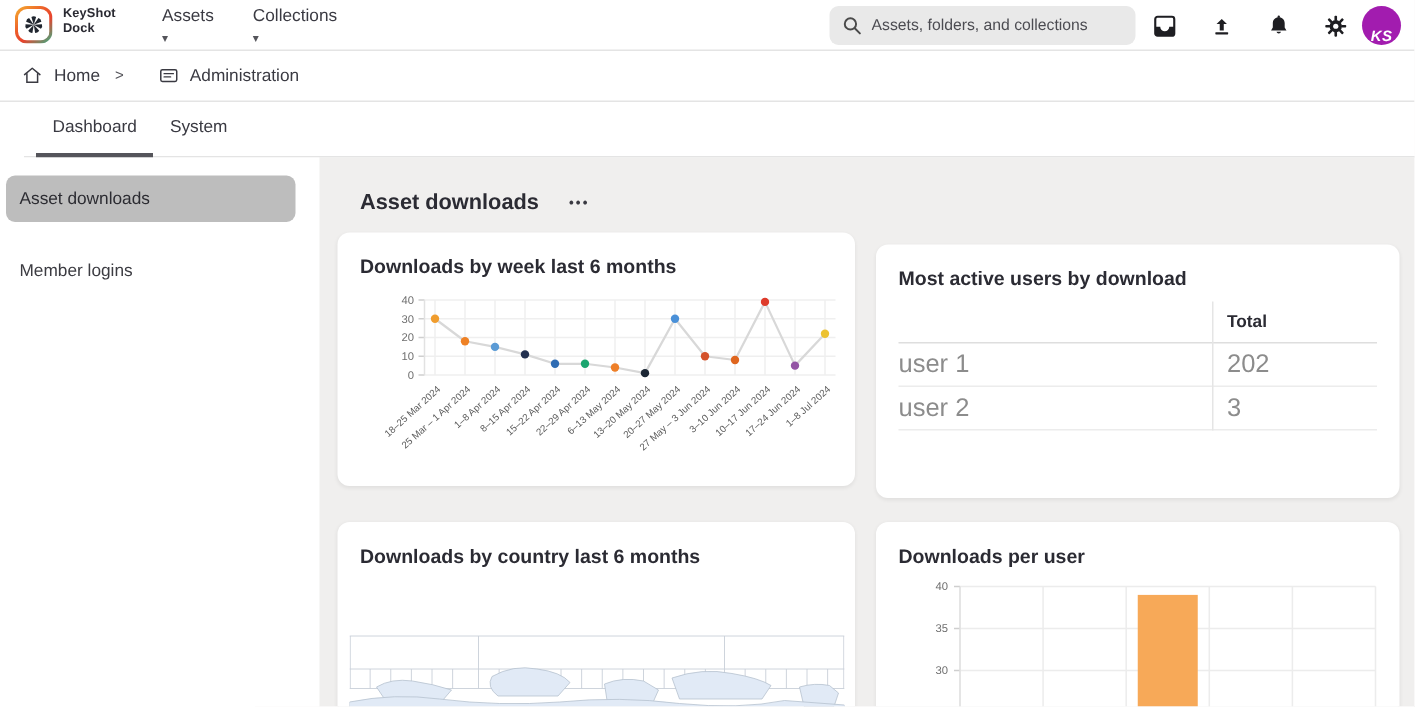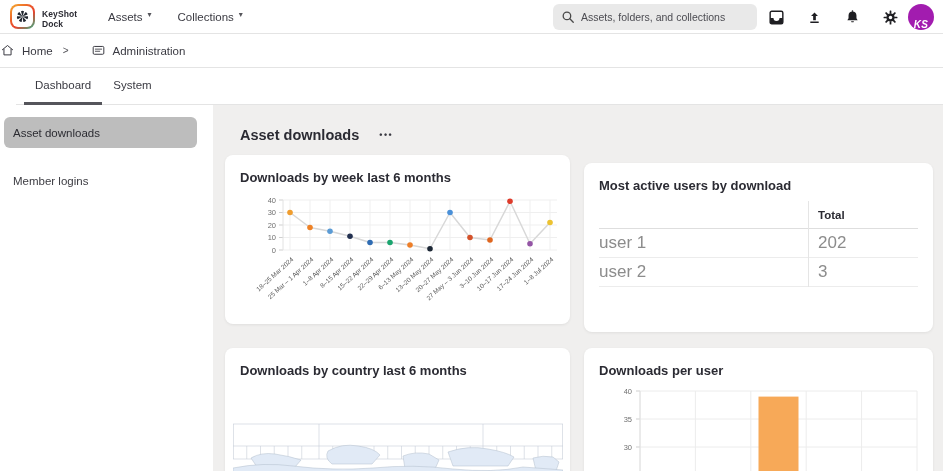--- a/index.html
+++ b/index.html
@@ -3,45 +3,45 @@
 <meta charset="utf-8">
 <style>
   * { margin:0; padding:0; box-sizing:border-box; }
   html,body { width:943px; height:471px; overflow:hidden; background:#fff;
     font-family:"Liberation Sans", sans-serif; -webkit-font-smoothing:antialiased; }
   .app { position:relative; width:943px; height:471px; }
 
   
   .navbar { position:absolute; left:0; top:0; width:943px; height:34px; background:#fff;
     border-bottom:1px solid #e4e4e4; }
-  .logo { position:absolute; left:10px; top:4px; display:flex; align-items:flex-end; gap:7px; cursor:pointer; }
+  .logo { position:absolute; left:10px; top:4px; display:flex; align-items:flex-start; gap:7px; cursor:pointer; }
   .logo-badge { width:25px; height:25px; border:2px solid transparent; border-radius:8px;
     background:linear-gradient(#fff,#fff) padding-box,
                linear-gradient(140deg,#f6b12f 0%,#ec5b2a 40%,#e8432d 60%,#2db58a 100%) border-box;
     display:flex; align-items:center; justify-content:center; }
   .logo-text { display:flex; flex-direction:column; font-size:8.5px; line-height:9.5px;
     font-weight:700; color:#2a2a32; letter-spacing:.1px; }
   .nav { position:absolute; left:108px; top:0; height:34px; display:flex; align-items:center; gap:26px; }
   .nav-item { display:flex; align-items:flex-start; gap:5px; font-size:11.5px; color:#3a3a42;
-    font-weight:500; cursor:pointer; }
+    font-weight:500; cursor:pointer;flex-direction:column; }
   .chev { font-size:8px; color:#55555b; line-height:1; }
   .search { position:absolute; left:553px; top:4px; width:204px; height:26px; background:#e9e9e9;
     border-radius:6px; display:flex; align-items:center; padding:0 8px; gap:6px; }
   .search input { flex:1; border:none; background:transparent; outline:none; font-size:10.5px;
     color:#333; font-family:"Liberation Sans",sans-serif; }
   .search input::placeholder { color:#4c4c52; opacity:1; }
   .icons { position:absolute; left:765px; top:6px; display:flex; gap:16px; }
   .iconbtn { width:22px; height:22px; display:flex; align-items:center; justify-content:center; cursor:pointer; }
   .avatar { position:absolute; left:908px; top:4px; width:26px; height:26px; border-radius:50%;
     background:#a21caf; color:#fff; font-size:10px; font-weight:700; display:flex;
     align-items:flex-end; justify-content:center; cursor:pointer; letter-spacing:.3px;font-style:italic; }
 
   
   .crumbs { position:absolute; left:0; top:34px; width:943px; height:34px; background:#fff;
-    border-bottom:1px solid #e4e4e4; display:flex; align-items:center; }
+    border-bottom:1px solid #e4e4e4; display:flex; align-items:center; padding-left:14px; }
   .crumb { display:flex; align-items:center; gap:7px; font-size:11.5px; color:#3a3a42;
     font-weight:500; cursor:pointer; }
   .crumb-sep { font-size:10px; color:#55555b; margin:0 22px 0 10px; }
 
   
   .tabbar { position:absolute; left:16px; top:68px; width:943px; height:37px; background:#fff;
     border-bottom:1px solid #e4e4e4; display:flex; padding-left:8px; }
   .tab { height:37px; line-height:34px; padding:0 11px; font-size:11.5px; color:#3a3a42;
     font-weight:500; border-bottom:3px solid transparent; cursor:pointer; }
   .tab.active { border-bottom-color:#55555b; }

